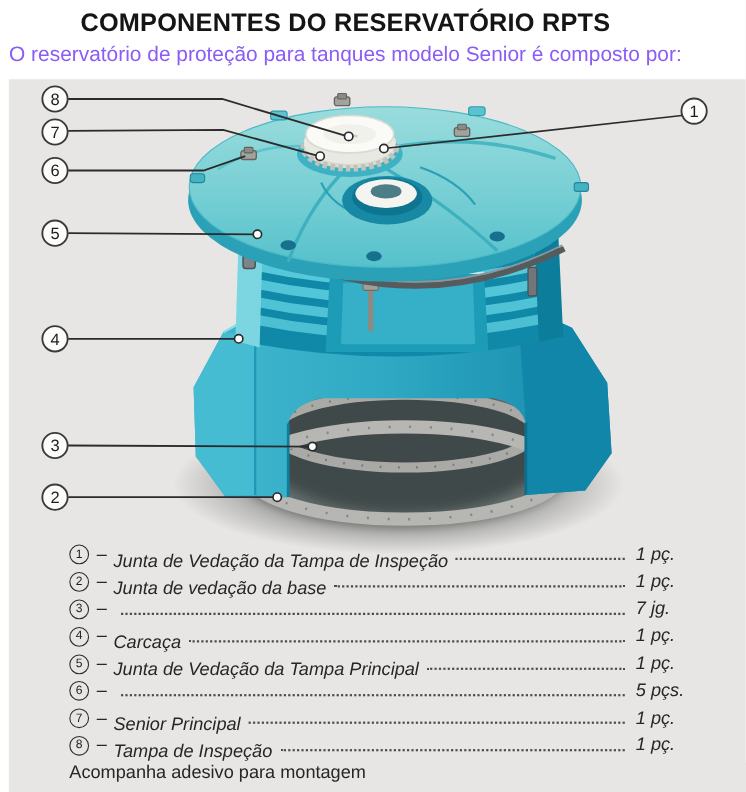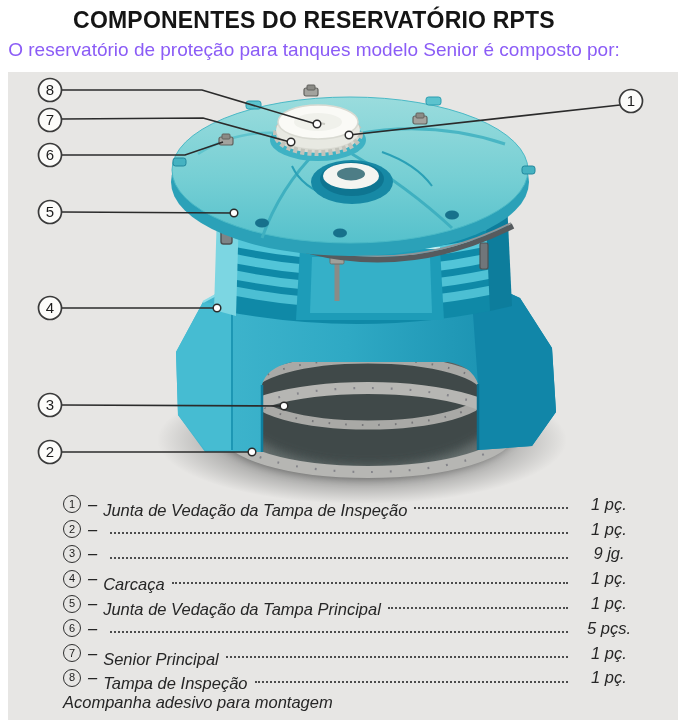--- a/index.html
+++ b/index.html
@@ -40,24 +40,24 @@
     display:inline-flex;align-items:center;justify-content:center;
     font-size:11px;font-style:normal;color:#1d1d1d;line-height:1;
     margin-right:7px;background:transparent;
   }
   .dash{margin-right:6px;}
   .label{white-space:nowrap;margin-top:12px;}
   .leader{
     flex:1;height:0;border-bottom:2px dotted #4c4c4c;
     margin:0 10px 0 7px;align-self:center;transform:translateY(4px);
   }
-  .qty{flex:none;width:62px;text-align:center;}
+  .qty{flex:none;width:62px;text-align:left;}
   .footnote{
     position:absolute;left:63px;top:693px;
-    font-size:16.5px;font-style:italic;color:#262626;
+    font-size:16.5px;color:#262626;
   }
 </style>
 </head>
 <body>
 
 <div class="header">
   <h1 class="title">COMPONENTES DO RESERVATÓRIO RPTS</h1>
   <div class="subtitle">O reservatório de proteção para tanques modelo Senior é composto por:</div>
 </div>
 
@@ -253,29 +253,30 @@
     <span class="badge">1</span>
     <span class="dash">–</span>
     <span class="label">Junta de Vedação da Tampa de Inspeção</span>
     <span class="leader"></span>
     <span class="qty">1 pç.</span>
   </div>
 
   <div class="row">
     <span class="badge">2</span>
     <span class="dash">–</span>
+    <span class="label">Junta de vedação da base</span>
     <span class="leader"></span>
     <span class="qty">1 pç.</span>
   </div>
 
   <div class="row">
     <span class="badge">3</span>
     <span class="dash">–</span>
     <span class="leader"></span>
-    <span class="qty">9 jg.</span>
+    <span class="qty">7 jg.</span>
   </div>
 
   <div class="row">
     <span class="badge">4</span>
     <span class="dash">–</span>
     <span class="label">Carcaça</span>
     <span class="leader"></span>
     <span class="qty">1 pç.</span>
   </div>
 

